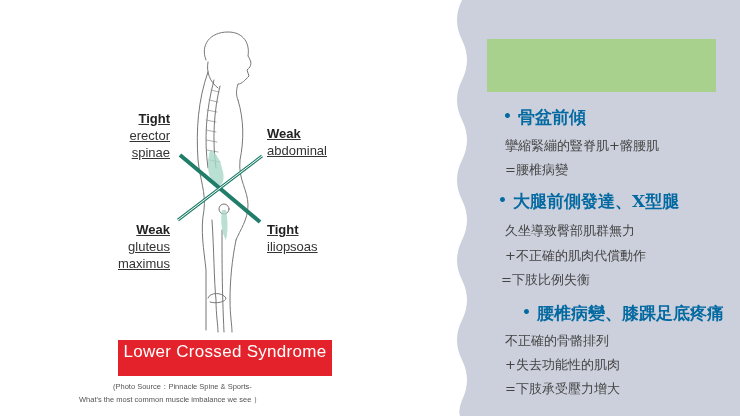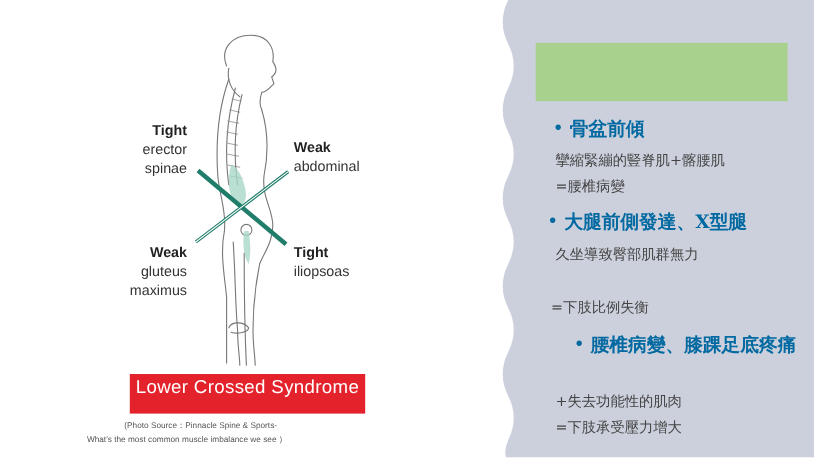--- a/index.html
+++ b/index.html
@@ -26,21 +26,21 @@
       position: absolute; font-size: 17px; font-weight: bold; color: #0369a1;
       font-family: "DejaVu Serif", "Liberation Serif", serif;
       white-space: nowrap;
     }
     .bullet .dot { font-family: "DejaVu Sans", sans-serif; margin-right: 6px; font-size: 14px; vertical-align: 2px; }
     .sub {
       position: absolute; font-size: 13px; color: #444; white-space: nowrap;
       font-family: "DejaVu Sans", sans-serif;
     }
     .figure-svg { position: absolute; left: 0; top: 0; }
-    .label { position: absolute; font-size: 13px; line-height: 17px; color: #333; font-family: "Liberation Sans", sans-serif; }
+    .label { position: absolute; font-size: 13px; line-height: 17px; color: #333; font-family: "Liberation Sans", sans-serif; text-decoration: underline; }
     .label b { color: #222; }
     .label.right-align { text-align: right; }
     .lcs-banner {
       position: absolute; left: 118px; top: 340px; width: 214px; height: 36px;
       background: #e3222b; color: #fff; font-size: 17px; line-height: 24px;
       text-align: center; font-family: "Liberation Sans", sans-serif; letter-spacing: 0.3px;
     }
     .source {
       position: absolute; left: 79px; font-size: 7.5px; color: #555;
       font-family: "Liberation Sans", sans-serif; white-space: nowrap;
@@ -62,25 +62,27 @@
   <div class="bullet" style="left:503px; top:106px;">
     <span class="dot">•</span><span>骨盆前傾</span>
   </div>
   <div class="sub" style="left:505px; top:137px;">攣縮緊繃的豎脊肌+髂腰肌</div>
   <div class="sub" style="left:505px; top:161px;">=腰椎病變</div>
 
   <div class="bullet" style="left:498px; top:190px;">
     <span class="dot">•</span><span>大腿前側發達、X型腿</span>
   </div>
   <div class="sub" style="left:505px; top:222px;">久坐導致臀部肌群無力</div>
+  <div class="sub" style="left:505px; top:247px;">+不正確的肌肉代償動作</div>
   <div class="sub" style="left:501px; top:271px;">=下肢比例失衡</div>
 
   <div class="bullet" style="left:498px; top:302px;margin-left:24px;">
     <span class="dot">•</span><span>腰椎病變、膝踝足底疼痛</span>
   </div>
+  <div class="sub" style="left:505px; top:332px;">不正確的骨骼排列</div>
   <div class="sub" style="left:505px; top:356px;">+失去功能性的肌肉</div>
   <div class="sub" style="left:505px; top:380px;">=下肢承受壓力增大</div>
 
   <svg class="figure-svg" width="440" height="340" viewBox="0 0 440 340">
     <g fill="none" stroke="#777" stroke-width="1" stroke-linecap="round">
 
       <path d="M 206 60 C 200 45 210 32 228 32 C 244 32 250 44 248 56 C 252 62 252 66 247 70 L 249 76 C 245 80 242 84 238 84 C 236 90 236 96 238 100"></path>
       <path d="M 208 62 C 206 72 210 82 218 88"></path>
 
       <path d="M 208 72 C 198 100 196 130 198 160 C 200 180 206 192 204 210 C 200 230 204 250 206 270 L 206 330"></path>

